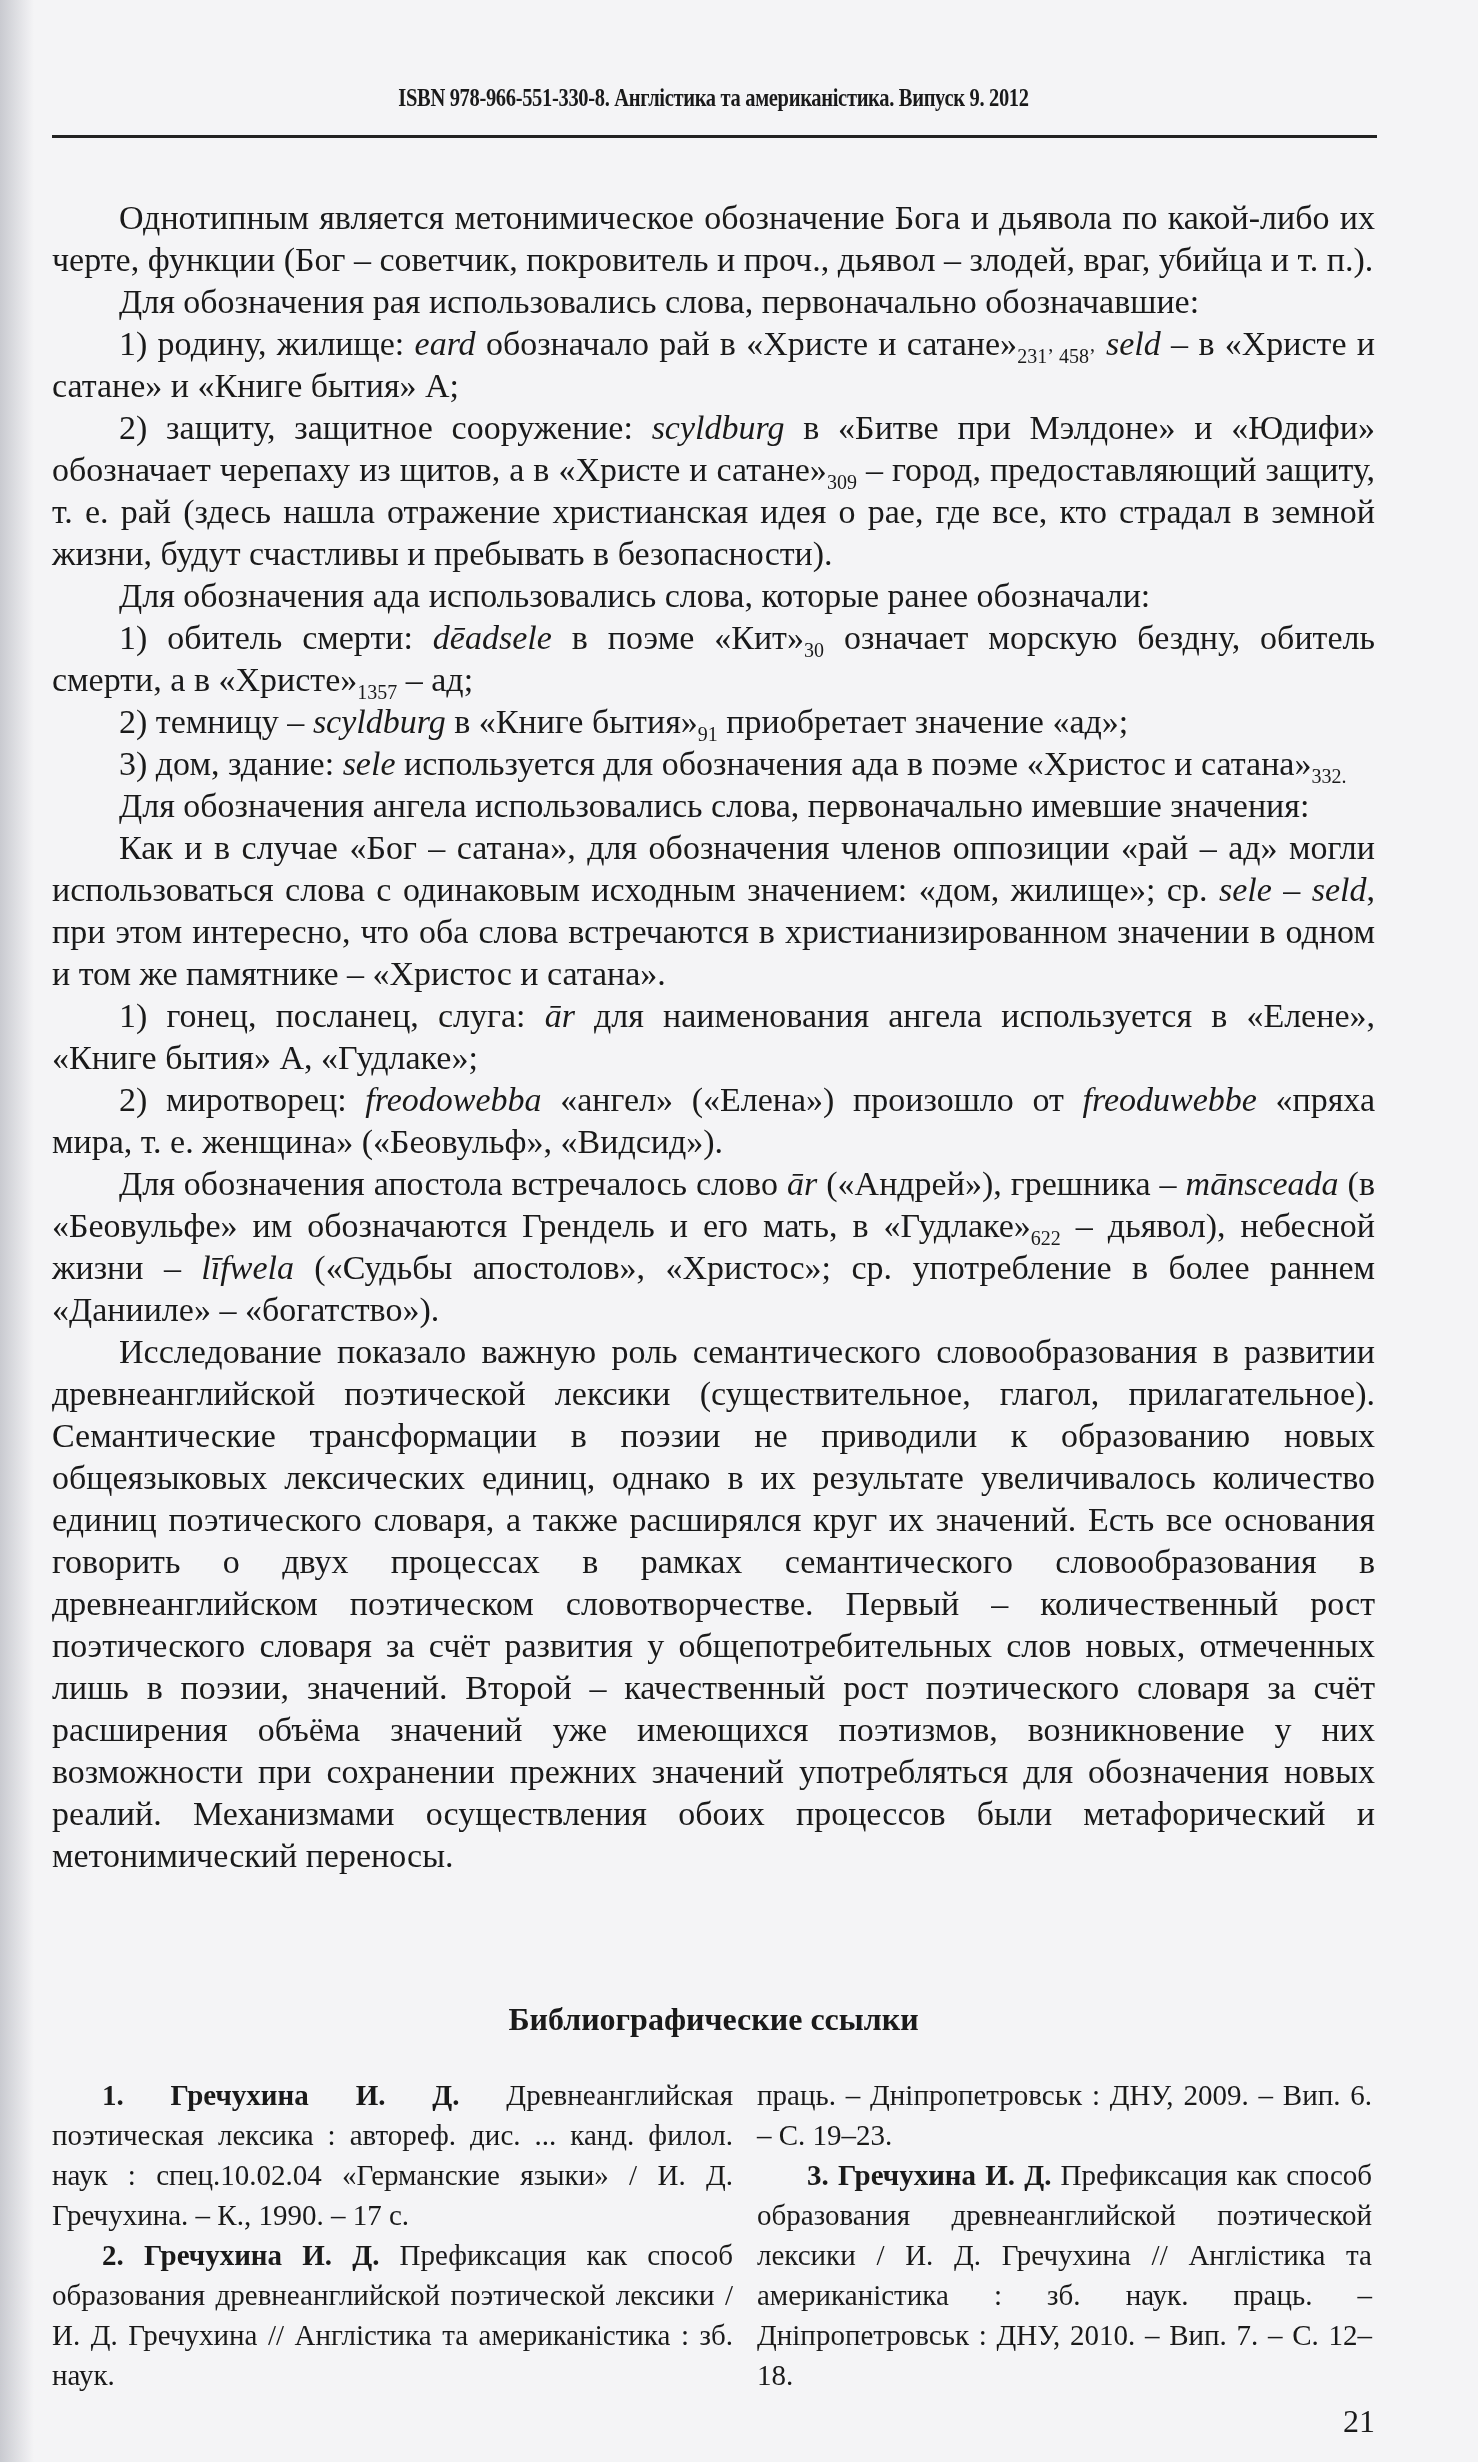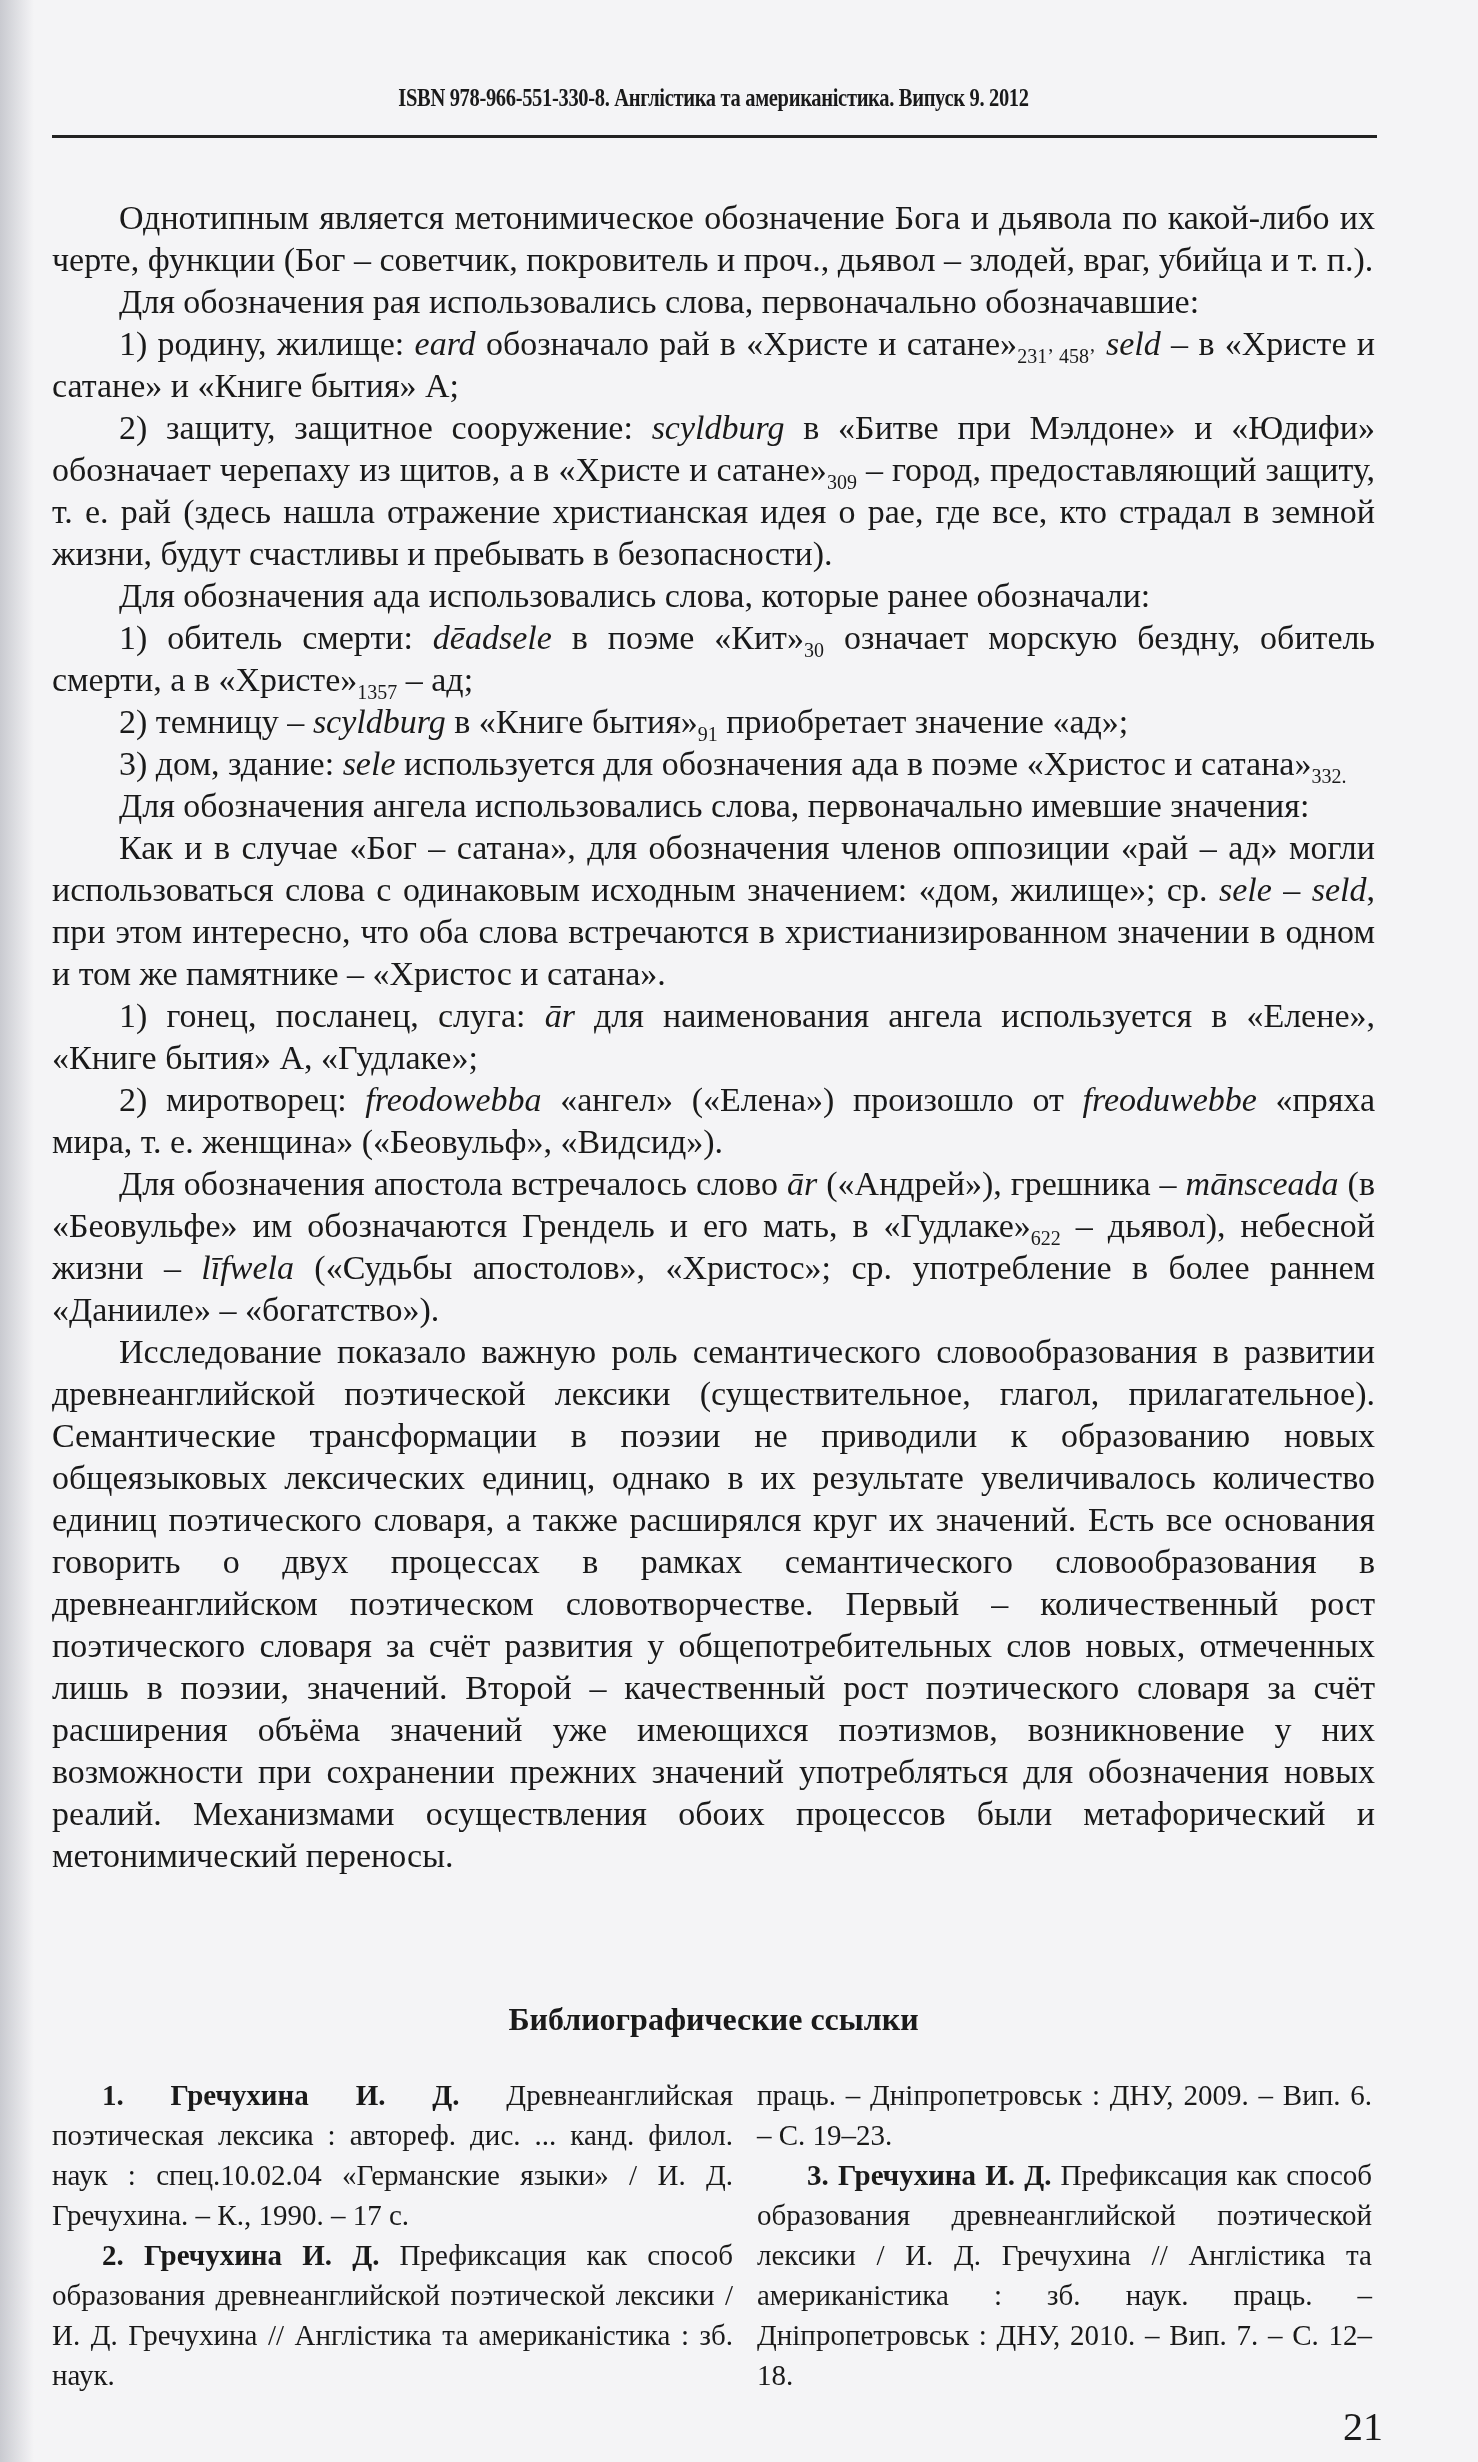--- a/index.html
+++ b/index.html
@@ -16,21 +16,21 @@
   .body sub{font-size:20px;line-height:0;}
   i{font-style:italic;}
   .bib-title{position:absolute;left:52px;top:2001px;width:1323px;text-align:center;
              font-weight:bold;font-size:32px;}
   .col{position:absolute;top:2075px;font-size:29px;line-height:40px;text-align:justify;}
   .col p{margin:0;text-indent:50px;}
   .col b{font-weight:bold;}
   .colL{left:52px;width:681px;}
   .colR{left:757px;width:615px;}
   .colR p.cont{text-indent:0;}
-  .pagenum{position:absolute;left:1343px;top:2403px;font-size:40px;}
+  .pagenum{position:absolute;left:1343px;top:2403px;font-size:32px;}
 </style>
 </head>
 <body>
 
 <div class="shade"></div>
 
 <div class="header">ISBN 978-966-551-330-8. Англістика та американістика. Випуск 9. 2012</div>
 <div class="rule"></div>
 
 <div class="body">

